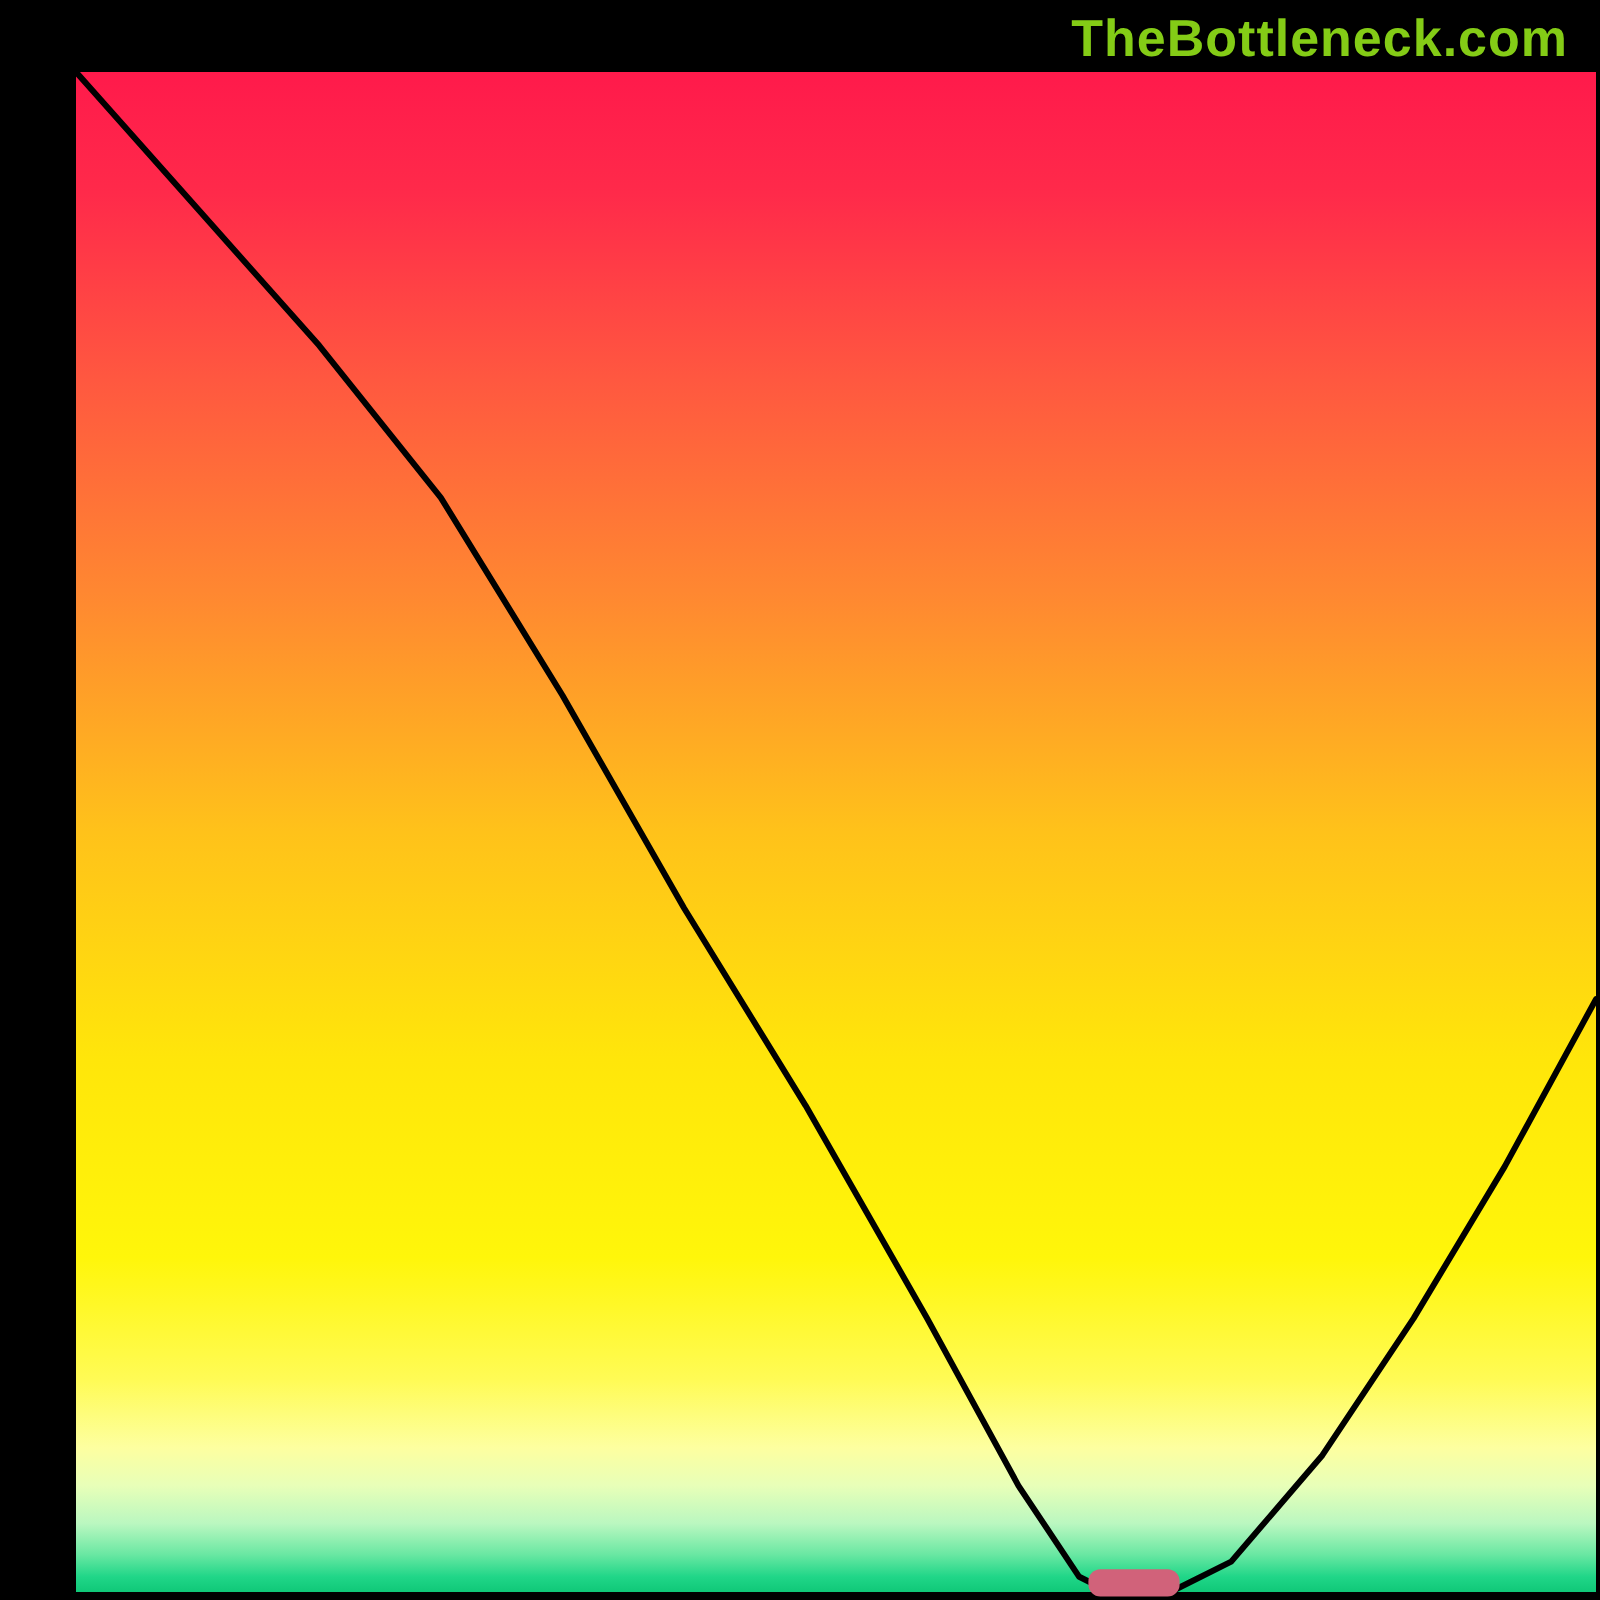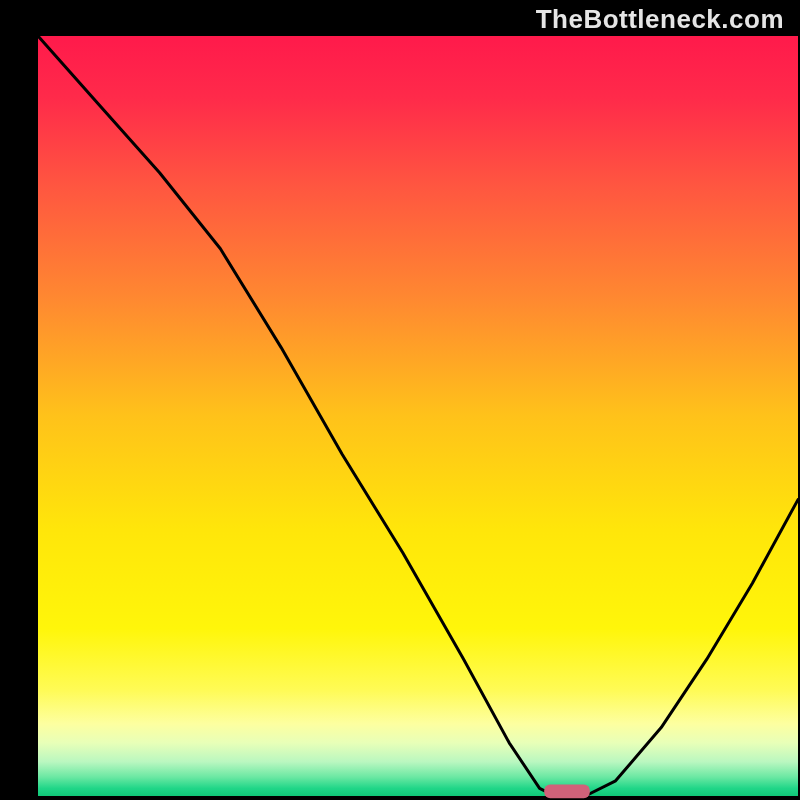--- a/index.html
+++ b/index.html
@@ -13,21 +13,21 @@
   .frame {
     position: relative;
     width: 800px;
     height: 800px;
     background: #000;
   }
   .watermark {
     position: absolute;
     top: 4px;
     right: 16px;
-    color: #e5e5e5;
+    color: #84cc16;
     font-size: 26px;
     font-weight: 600;
     letter-spacing: 0.5px;
     z-index: 5;
   }
   svg {
     position: absolute;
     top: 0;
     left: 0;
   }

